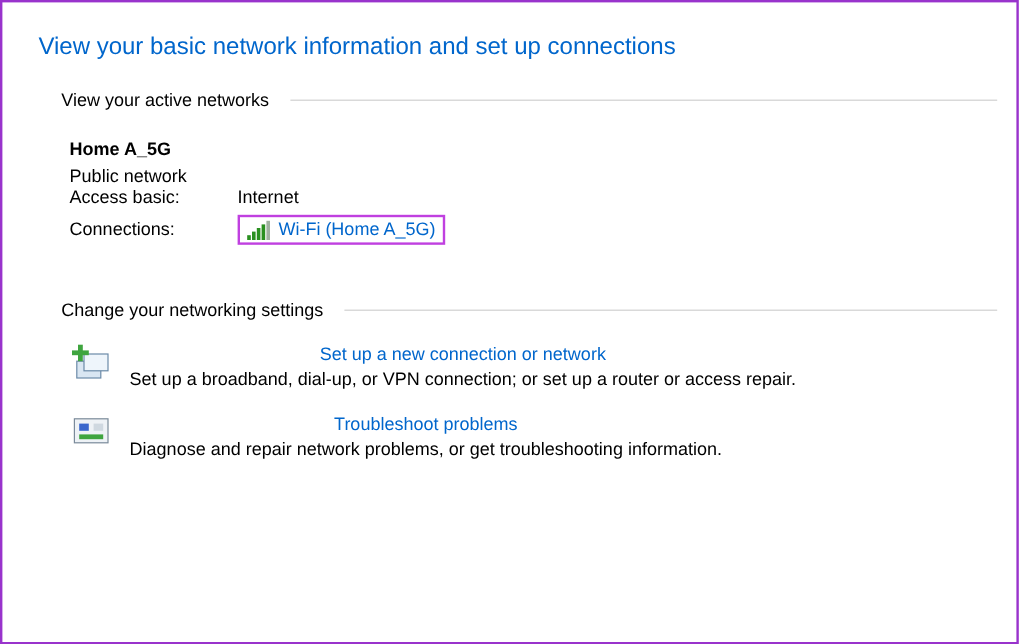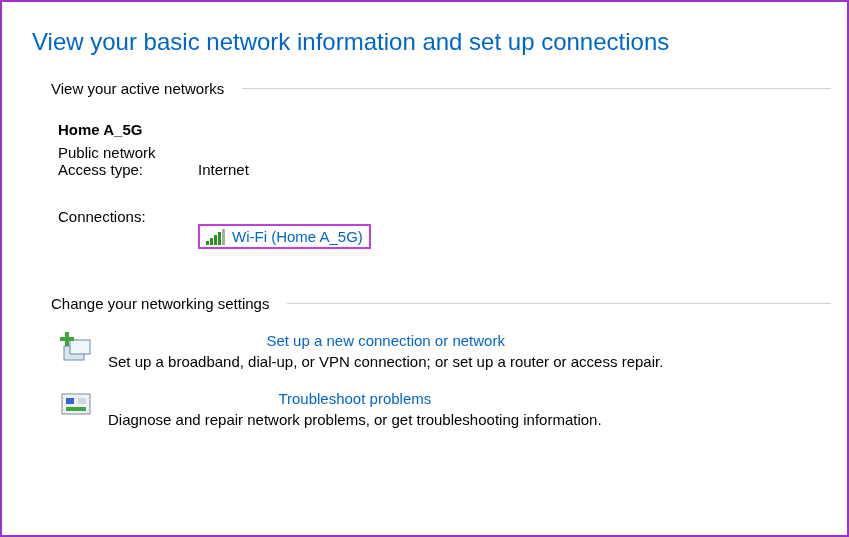--- a/index.html
+++ b/index.html
@@ -9,21 +9,21 @@
       width: 849px;
       height: 537px;
       border: 2px solid #9933cc;
       padding: 20px 16px;
       color: #000;
       font-size: 15px;
     }
     h1 {
       color: #0066cc;
       font-weight: 400;
-      font-size: 24px;
+      font-size: 20px;
       margin: 6px 0 24px 14px;
     }
     .section-row {
       display: flex;
       align-items: center;
       margin-left: 14px;
       margin-bottom: 10px;
     }
     .section-label {
       white-space: nowrap;
@@ -63,21 +63,20 @@
     }
     .net-right .value {
       display: flex;
       align-items: center;
     }
     .highlight {
       border: 2px solid #c040e0;
       padding: 2px 6px;
       display: inline-flex;
       align-items: center;
-      margin-top: 40px;
     }
     .link {
       color: #0066cc;
       cursor: pointer;
     }
     .wifi-icon {
       display: inline-flex;
       align-items: flex-end;
       margin-right: 6px;
     }
@@ -127,21 +126,21 @@
 </div>
 
 <div class="active-networks">
   <div class="net-left">
     <div class="name">Home A_5G</div>
     <div>Public network</div>
   </div>
   <div class="divider"></div>
   <div class="net-right">
     <div class="row">
-      <div class="label">Access type:</div>
+      <div class="label">Access basic:</div>
       <div class="value">Internet</div>
     </div>
     <div class="row">
       <div class="label">Connections:</div>
       <div class="value highlight">
         <span class="wifi-icon">
           <span></span>
             <span></span>
             <span></span>
             <span></span>

